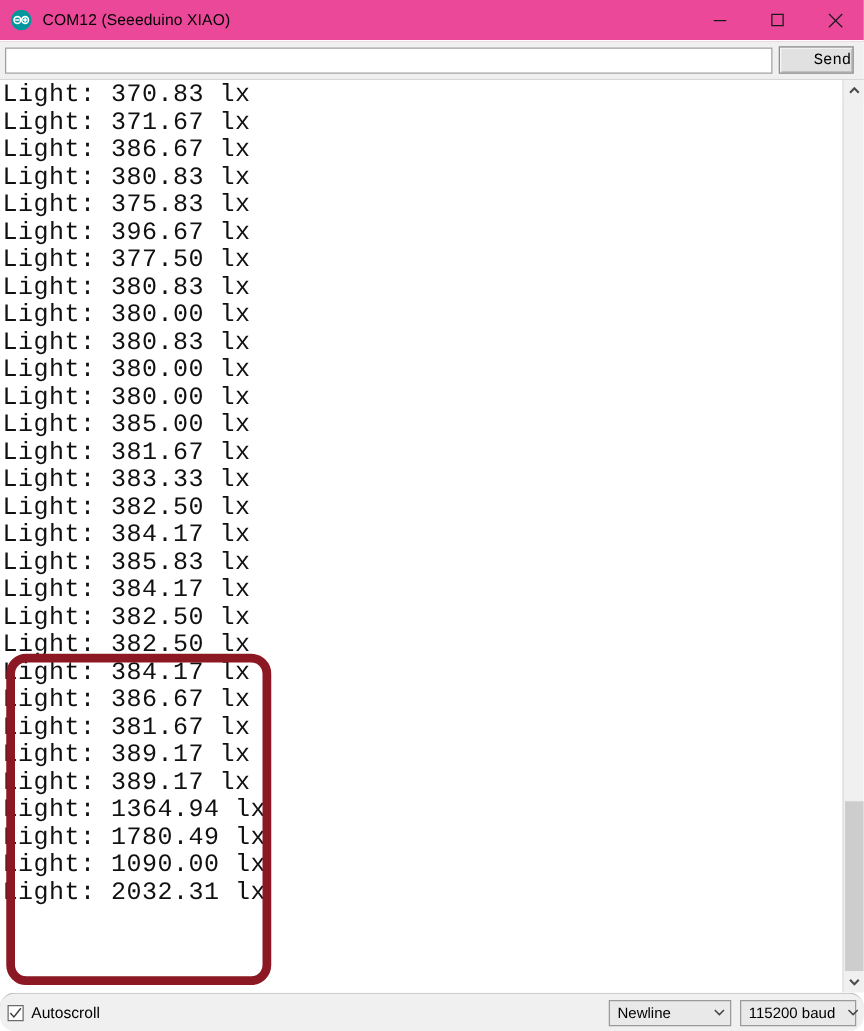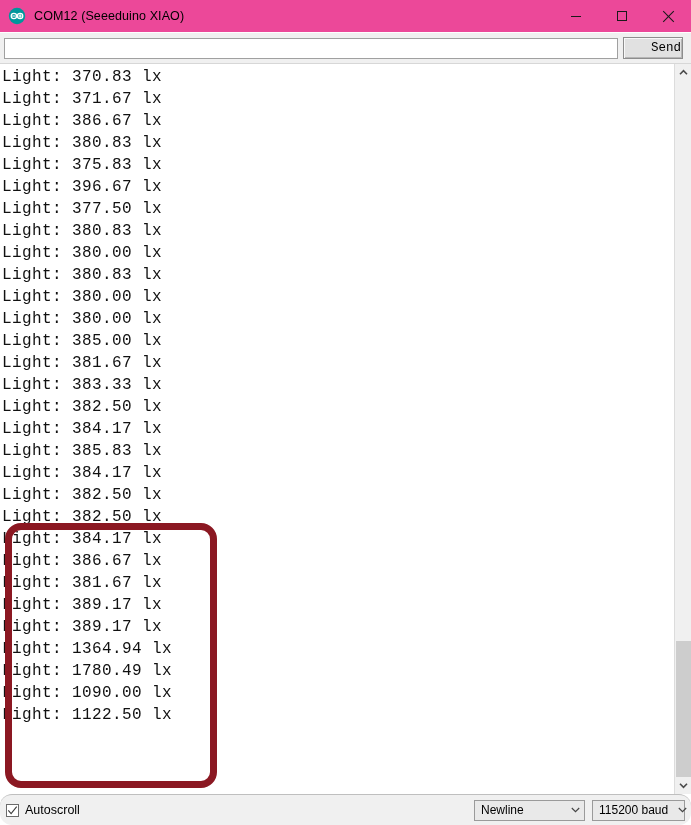--- a/index.html
+++ b/index.html
@@ -117,21 +117,21 @@
   }
   .output {
     flex: 1 1 auto;
     background: #ffffff;
     overflow: hidden;
     padding: 2px 0 0 2px;
     box-sizing: border-box;
   }
   .line {
     font-family: "Liberation Mono", monospace;
-    font-size: 16px;
+    font-size: 20px;
     line-height: 22px;
     color: #111111;
     white-space: pre;
     letter-spacing: 0.4px;
     height: 22px;
   }
 
   
   .scrollbar {
     width: 17px;
@@ -214,21 +214,21 @@
   }
   .combo .combo-label {
     white-space: nowrap;
   }
   .combo .chev {
     margin-left: auto;
     padding-left: 10px;
     display: flex;
     align-items: center;
   }
-  .combo-newline { width: 111px; }
+  .combo-newline { width: 98px; }
   .combo-baud { width: 93px; }
 
   
   .annot-box {
     position: absolute;
     border: 7px solid #8b1822;
     border-radius: 16px;
     box-sizing: border-box;
     pointer-events: none;
     background: transparent;
@@ -304,21 +304,21 @@
         <div class="line">Light: 382.50 lx</div>
         <div class="line">Light: 382.50 lx</div>
         <div class="line">Light: 384.17 lx</div>
         <div class="line">Light: 386.67 lx</div>
         <div class="line">Light: 381.67 lx</div>
         <div class="line">Light: 389.17 lx</div>
         <div class="line">Light: 389.17 lx</div>
         <div class="line">Light: 1364.94 lx</div>
         <div class="line">Light: 1780.49 lx</div>
         <div class="line">Light: 1090.00 lx</div>
-        <div class="line">Light: 1122.50 lx</div>
+        <div class="line">Light: 2032.31 lx</div>
       </div>
 
     <div class="scrollbar">
       <div class="sb-arrow up">
         <svg width="9" height="7" viewBox="0 0 9 7">
           <path d="M1 5.2 L4.5 1.6 L8 5.2" fill="none" stroke="#4b4b4b" stroke-width="1.6"></path>
         </svg>
       </div>
       <div class="sb-thumb" id="sb-thumb" style="height: 136px; top: 577px;"></div>
       <div class="sb-arrow down">

